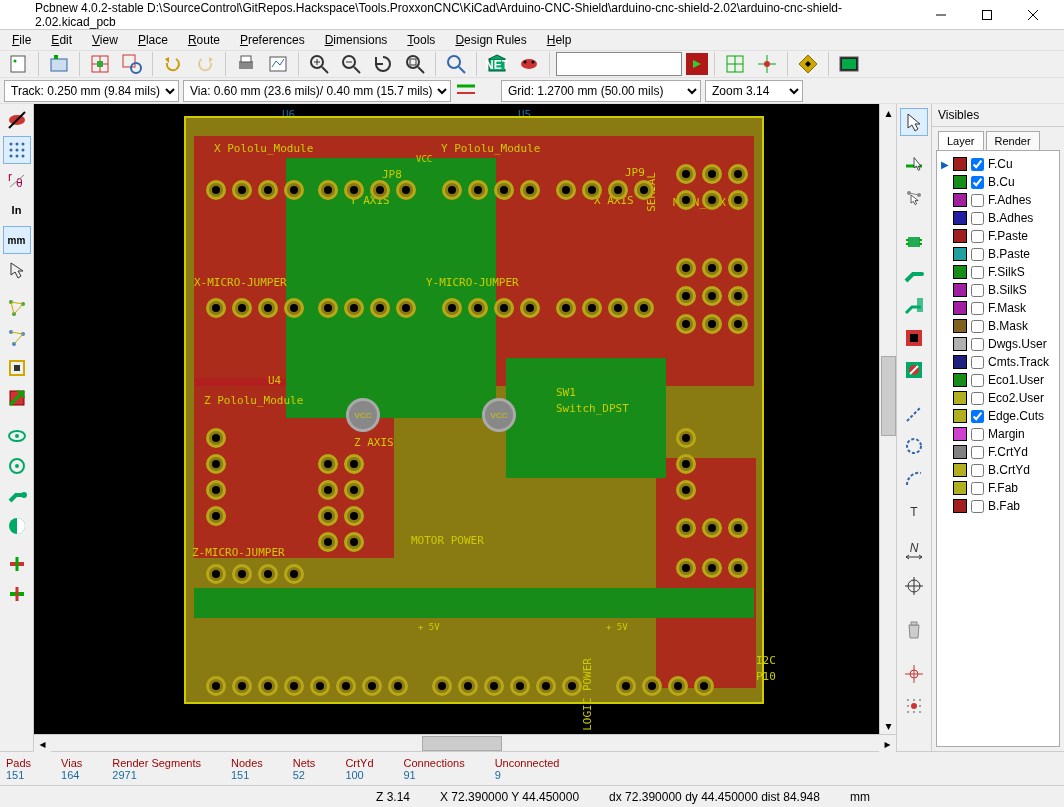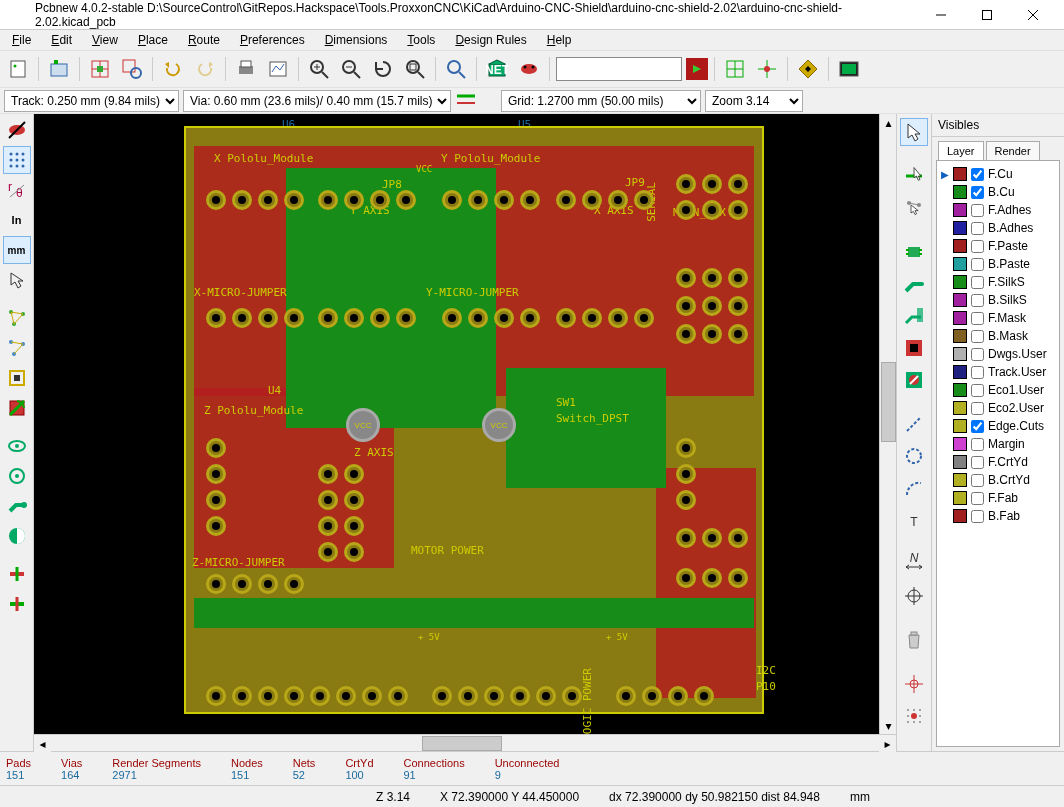--- a/index.html
+++ b/index.html
@@ -10,21 +10,21 @@
 .titlebar .title { flex: 1; font-size: 12px; color: #000; margin-left: 27px; }
 .titlebar .winbtns { display: flex; gap: 0; }
 .titlebar .winbtn { width: 46px; height: 30px; display: flex; align-items: center; justify-content: center; font-family: "Segoe UI Symbol"; }
 
 
 .menubar { height: 20px; display: flex; align-items: center; padding: 0 4px; gap: 4px; background: #f0f0f0; }
 .menubar .menuitem { padding: 2px 8px; font-size: 12px; }
 .menubar .menuitem .ul { text-decoration: underline; }
 
 
-.toolbar { height: 38px; display: flex; align-items: center; gap: 4px; padding: 2px 4px; background: #f0f0f0; border-top: 1px solid #e0e0e0; border-bottom: 1px solid #e0e0e0; }
+.toolbar { height: 28px; display: flex; align-items: center; gap: 4px; padding: 2px 4px; background: #f0f0f0; border-top: 1px solid #e0e0e0; border-bottom: 1px solid #e0e0e0; }
 .toolbar .tbtn { width: 28px; height: 28px; display: flex; align-items: center; justify-content: center; border: 1px solid transparent; }
 .toolbar .sep { width: 1px; height: 24px; background: #ccc; margin: 0 2px; }
 .toolbar input[type=text] { width: 126px; height: 24px; border: 1px solid #888; padding: 0 4px; }
 .toolbar .netstop { width: 22px; height: 22px; background: #b01818; display:flex; align-items:center; justify-content:center; }
 
 
 .toolbar2 { height: 26px; display: flex; align-items: center; gap: 4px; padding: 2px 4px; background: #f0f0f0; border-bottom: 1px solid #e0e0e0; }
 .toolbar2 select { height: 22px; border: 1px solid #aaa; background: #fff; font-size: 12px; padding: 0 2px; }
 
 
@@ -733,21 +733,21 @@
         <div class="layerrow">
           <div class="tri"></div>
           <div class="sw" style="background: rgb(176, 176, 176);"></div>
           <input type="checkbox" style="">
           <div>Dwgs.User</div>
         </div>
         <div class="layerrow">
           <div class="tri"></div>
           <div class="sw" style="background: rgb(32, 32, 128);"></div>
           <input type="checkbox" style="">
-          <div>Track.User</div>
+          <div>Cmts.Track</div>
         </div>
         <div class="layerrow">
           <div class="tri"></div>
           <div class="sw" style="background: rgb(24, 140, 24);"></div>
           <input type="checkbox" style="">
           <div>Eco1.User</div>
         </div>
         <div class="layerrow">
           <div class="tri"></div>
           <div class="sw" style="background: rgb(176, 176, 32);"></div>
@@ -826,15 +826,15 @@
     <div class="statcol">
       <div class="lbl">Unconnected</div>
       <div class="val">9</div>
     </div>
   </div>
 
 <div class="statrow2">
   <div class="cell" style="width:340px"></div>
   <div class="cell">Z 3.14</div>
   <div class="cell">X 72.390000  Y 44.450000</div>
-  <div class="cell">dx 72.390000  dy 50.982150  dist 84.948</div>
+  <div class="cell">dx 72.390000  dy 44.450000  dist 84.948</div>
   <div class="cell">mm</div>
 </div>
 
 </body></html>

